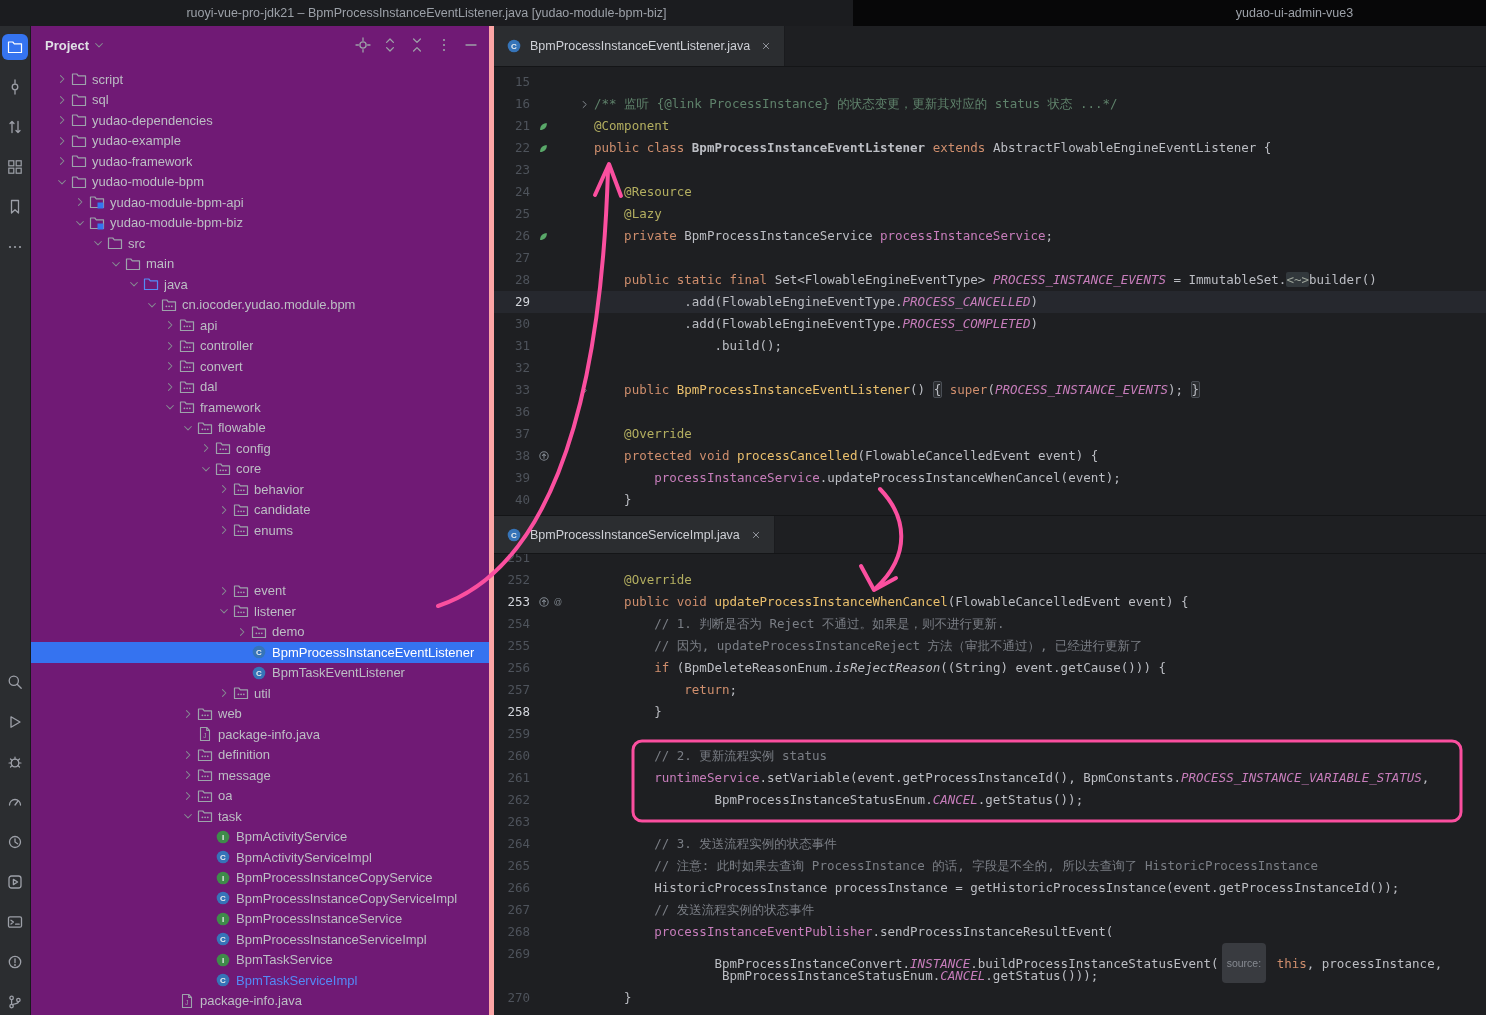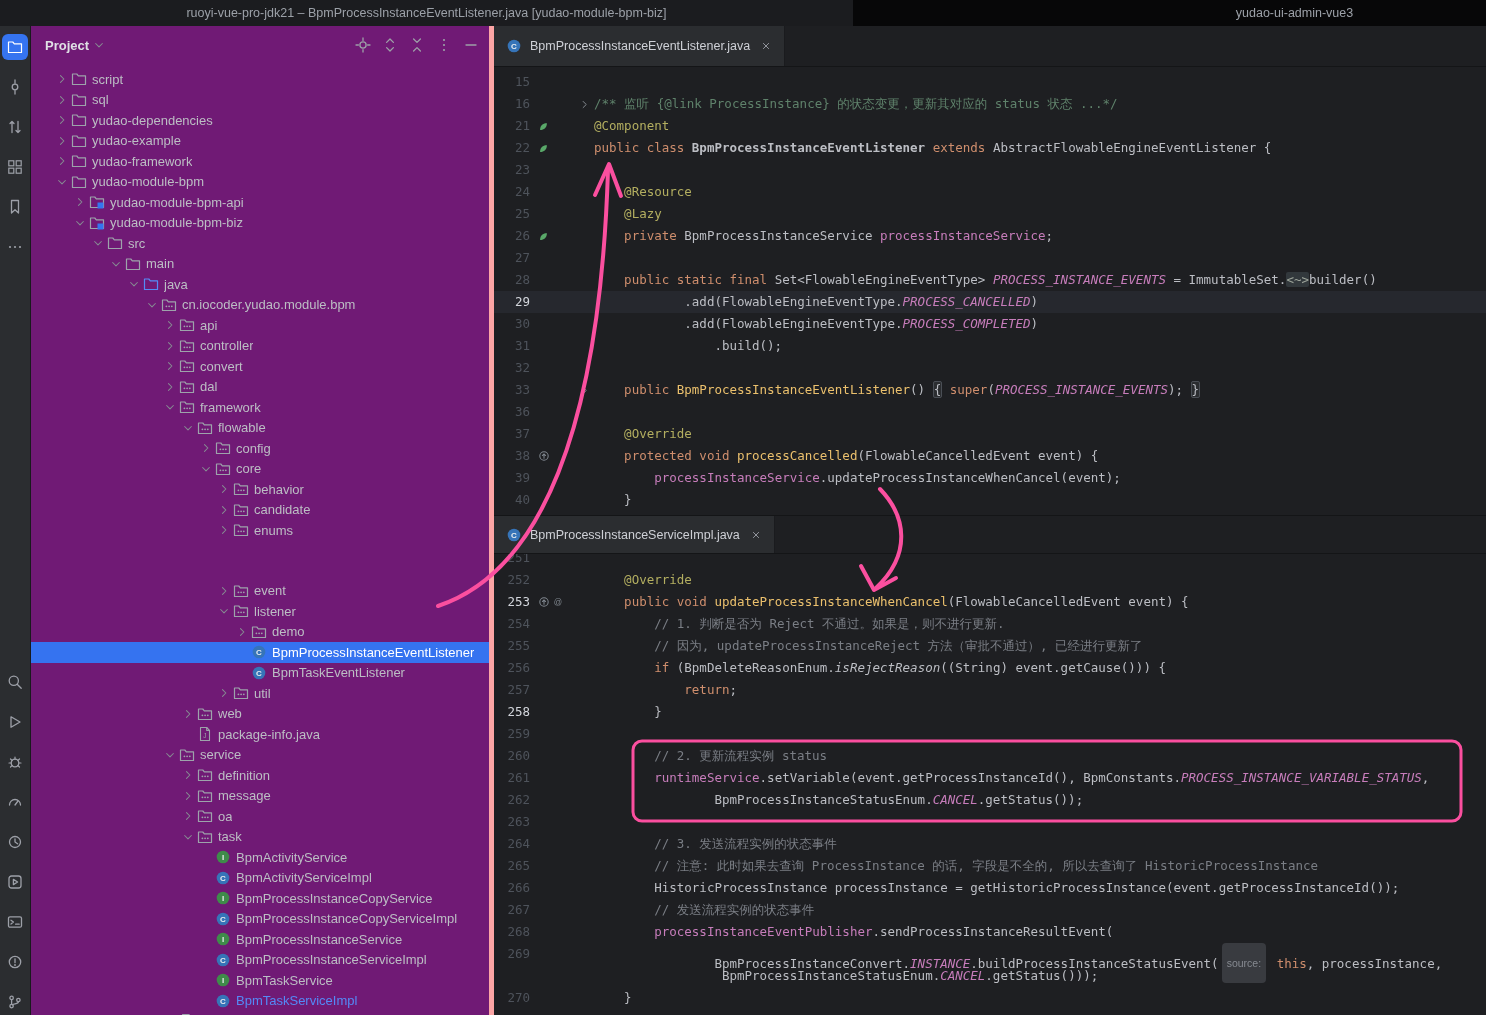--- a/index.html
+++ b/index.html
@@ -695,36 +695,20 @@
             <span class="chev"></span>
             <span class="ticon">
               <svg width="16" height="16" viewBox="0 0 16 16" fill="none">
                 <path d="M3.5 1.5h6.2l2.8 3v10H3.5z" stroke="#9da3ab" stroke-width="1.1" fill="none" stroke-linecap="round" stroke-linejoin="round"></path>
                 <path d="M9.7 1.5v3h2.8" stroke="#9da3ab" stroke-width="1.1" fill="none" stroke-linecap="round" stroke-linejoin="round"></path>
                 <text x="7.9" y="12" font-size="6.5" text-anchor="middle" fill="#9da3ab" font-family="Liberation Sans,sans-serif">J</text>
               </svg>
             </span>
             <span class="tlabel">package-info.java</span>
           </div>
-          <div class="trow" style="padding-left: 130px;">
-            <span class="chev">
-              <svg width="12" height="12" viewBox="0 0 16 16" fill="none">
-                <path d="M3.5 6 8 10.5 12.5 6" stroke="#868b92" stroke-width="1.4" fill="none" stroke-linecap="round" stroke-linejoin="round"></path>
-              </svg>
-            </span>
-            <span class="ticon">
-              <svg width="16" height="16" viewBox="0 0 16 16" fill="none">
-                <path d="M1.5 13.5V3h4.3l1.5 1.8h7.2v8.7z" stroke="#9da3ab" stroke-width="1.2" fill="none" stroke-linejoin="round"></path>
-                <circle cx="5.4" cy="9.3" r=".9" fill="#9da3ab"></circle>
-                <circle cx="8.1" cy="9.3" r=".9" fill="#9da3ab"></circle>
-                <circle cx="10.8" cy="9.3" r=".9" fill="#9da3ab"></circle>
-              </svg>
-            </span>
-            <span class="tlabel">service</span>
-          </div>
           <div class="trow" style="padding-left: 148px;">
             <span class="chev">
               <svg width="12" height="12" viewBox="0 0 16 16" fill="none">
                 <path d="M6 3.5 10.5 8 6 12.5" stroke="#868b92" stroke-width="1.4" fill="none" stroke-linecap="round" stroke-linejoin="round"></path>
               </svg>
             </span>
             <span class="ticon">
               <svg width="16" height="16" viewBox="0 0 16 16" fill="none">
                 <path d="M1.5 13.5V3h4.3l1.5 1.8h7.2v8.7z" stroke="#9da3ab" stroke-width="1.2" fill="none" stroke-linejoin="round"></path>
                 <circle cx="5.4" cy="9.3" r=".9" fill="#9da3ab"></circle>

